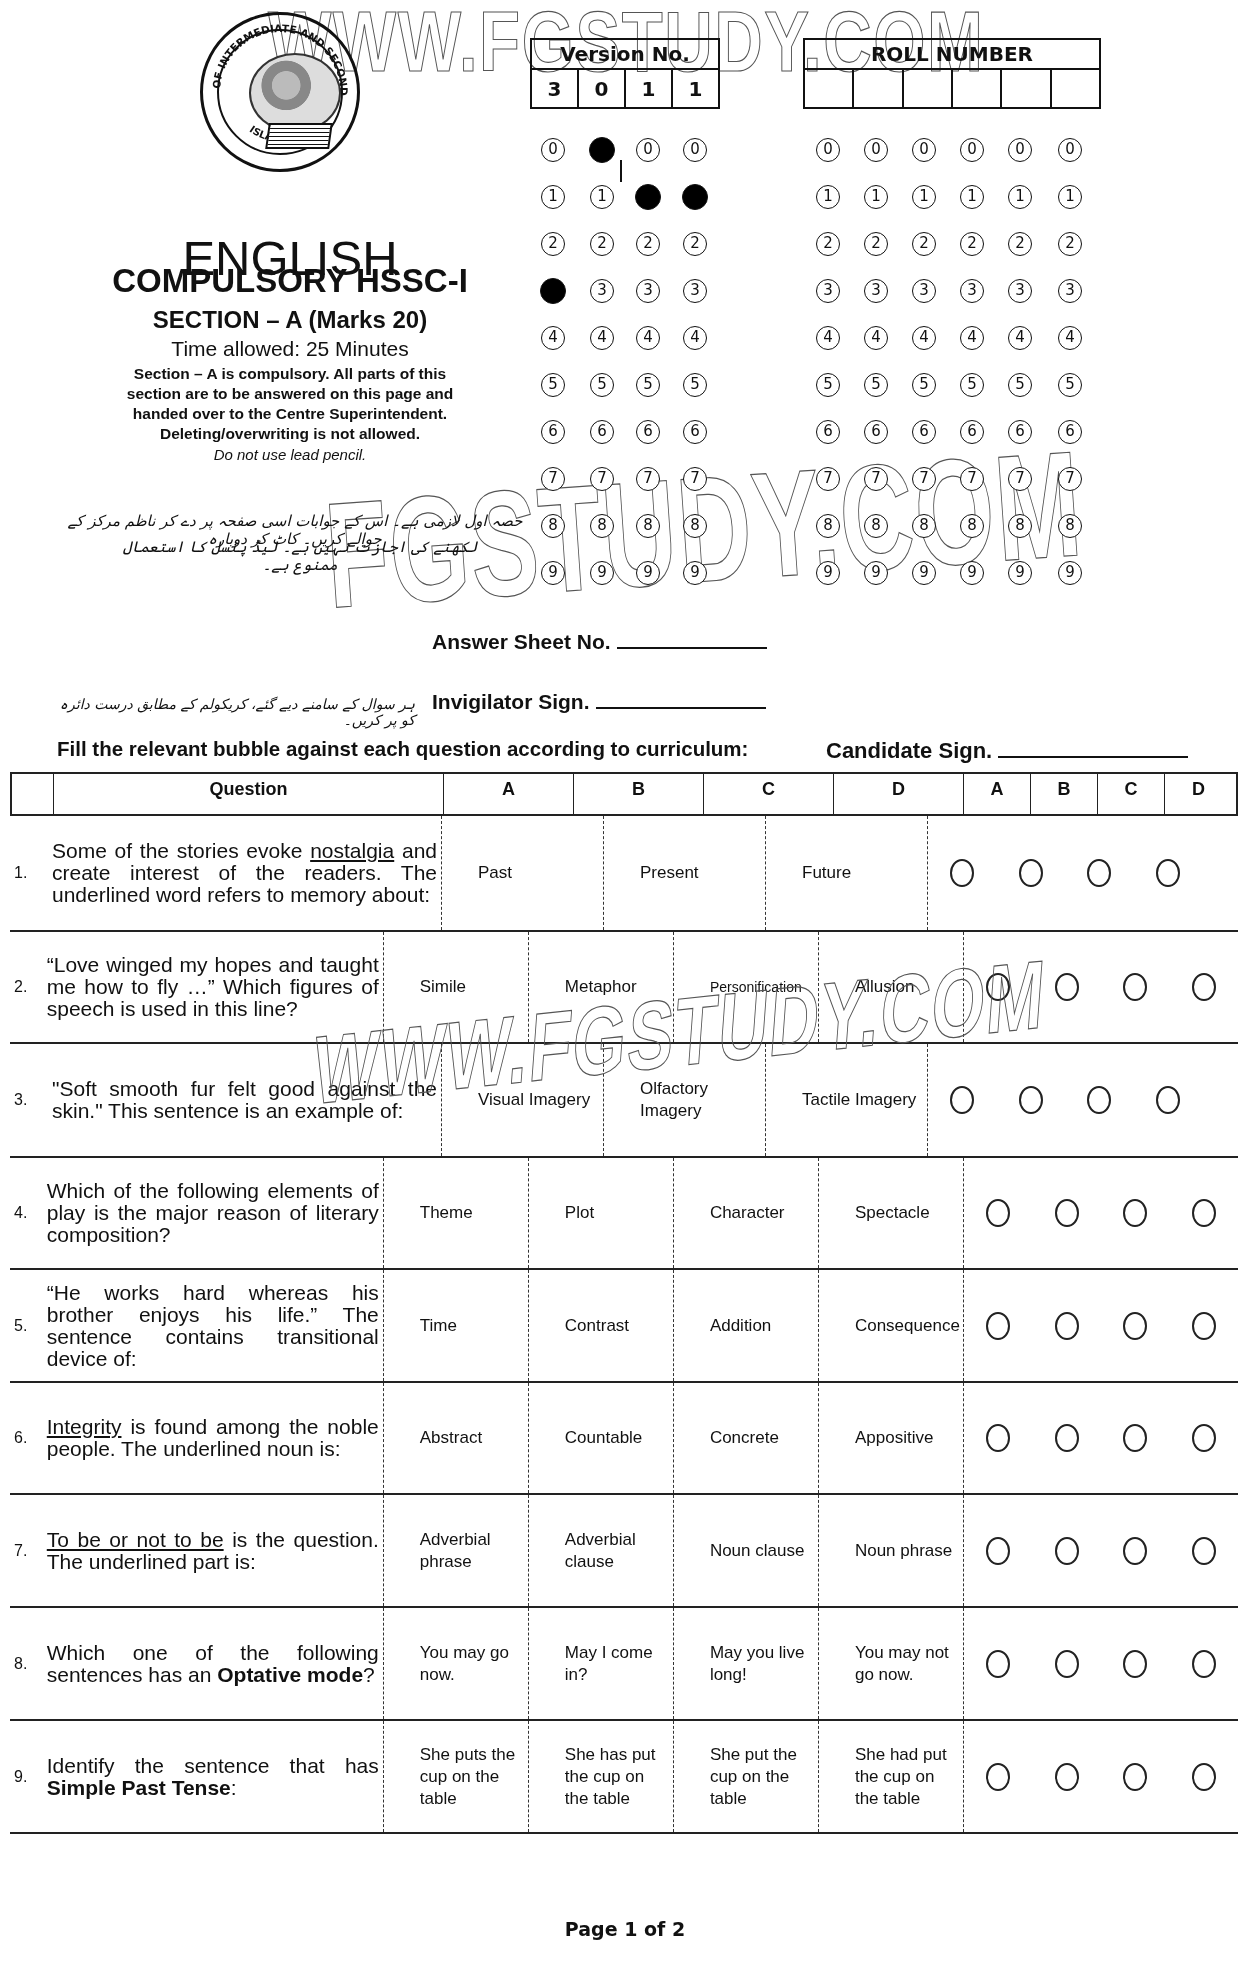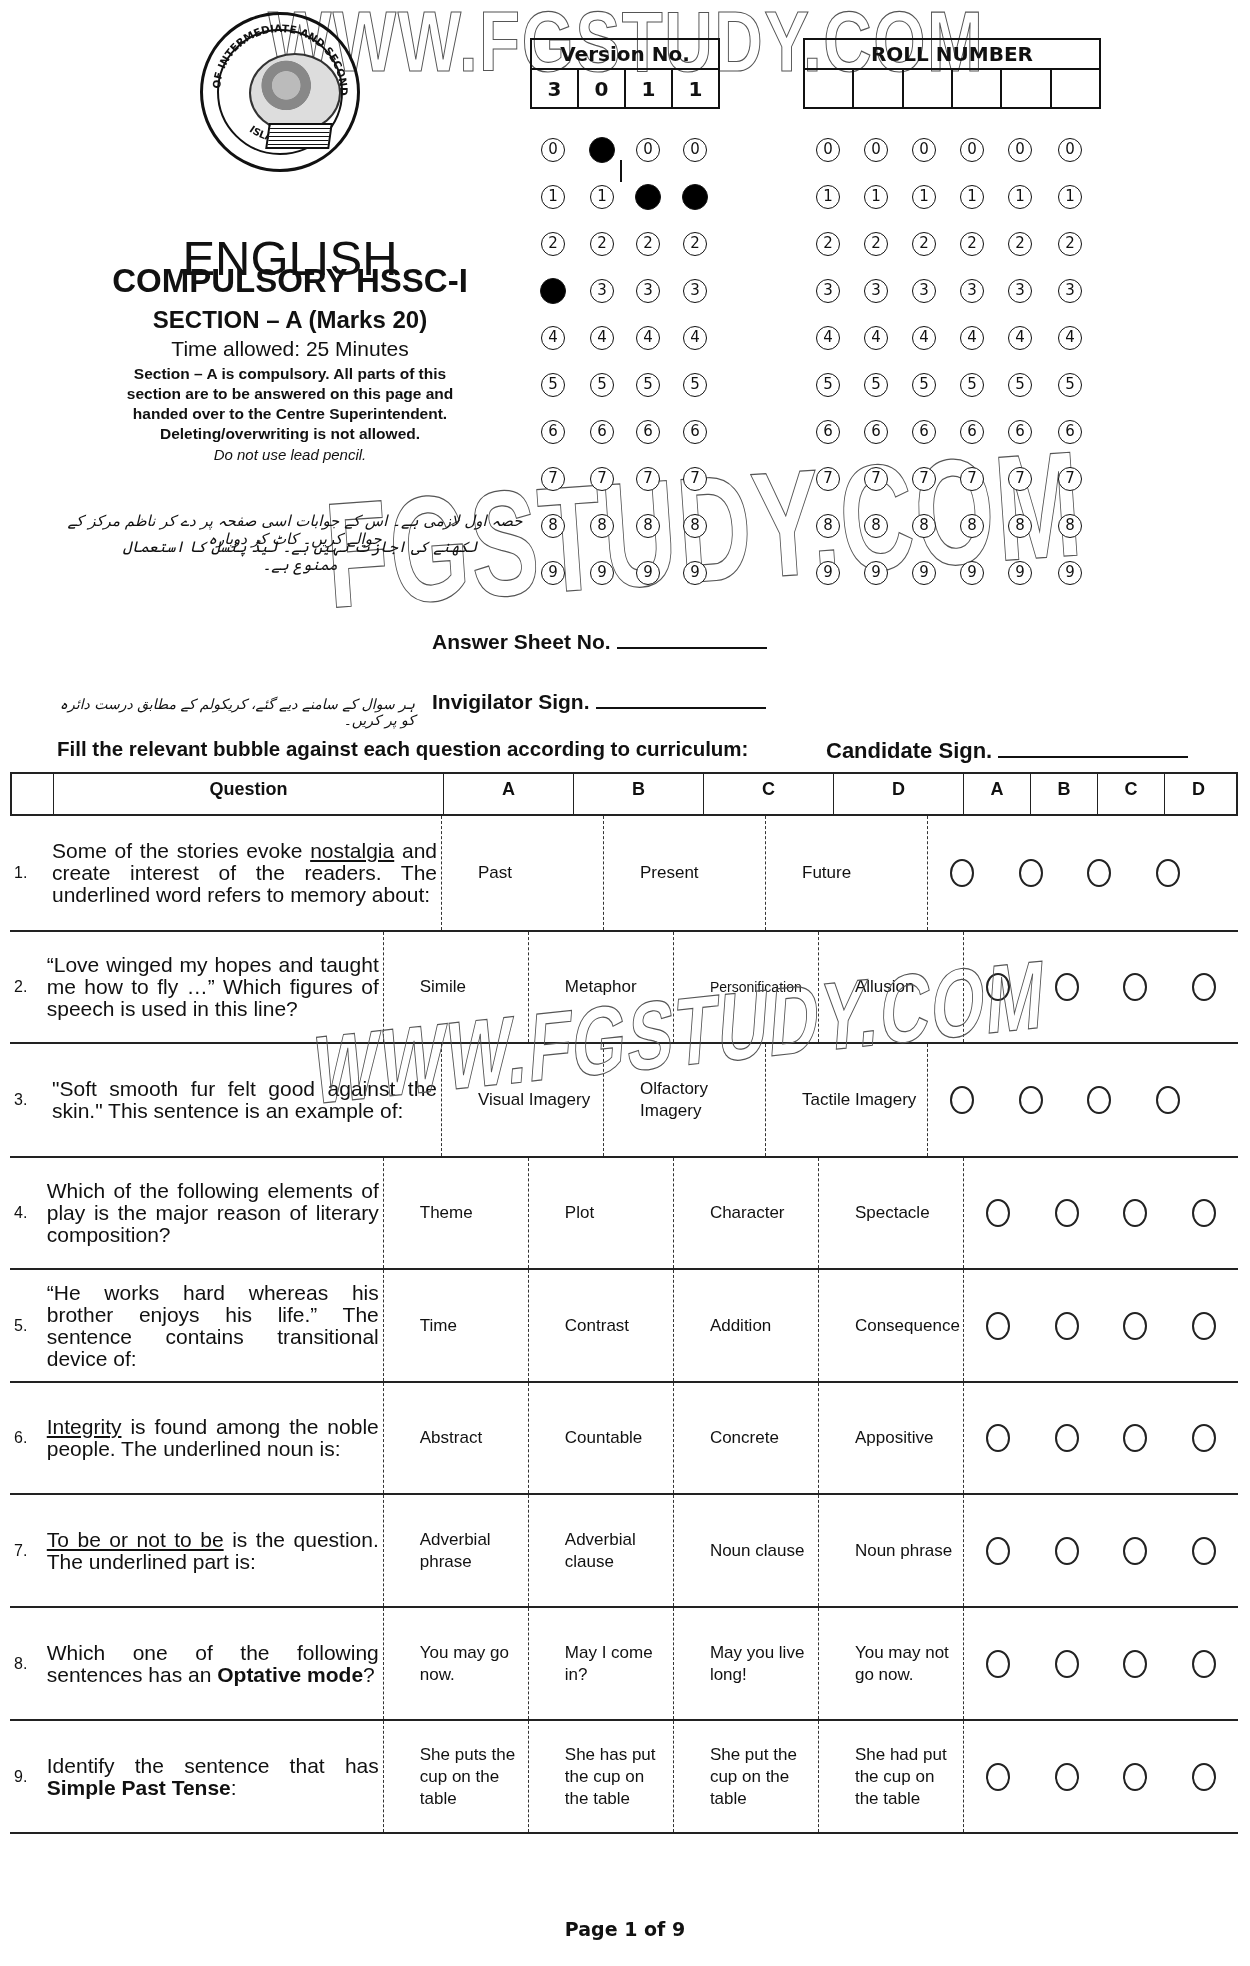--- a/index.html
+++ b/index.html
@@ -466,13 +466,13 @@
             <div class="obub"></div>
           </div>
           <div class="c c-bub">
             <div class="obub"></div>
           </div>
         </div>
       </div>
     </div>
 </div>
 
-<div class="abs footer">Page 1 of 9</div>
+<div class="abs footer">Page 1 of 2</div>
 
 </body></html>

